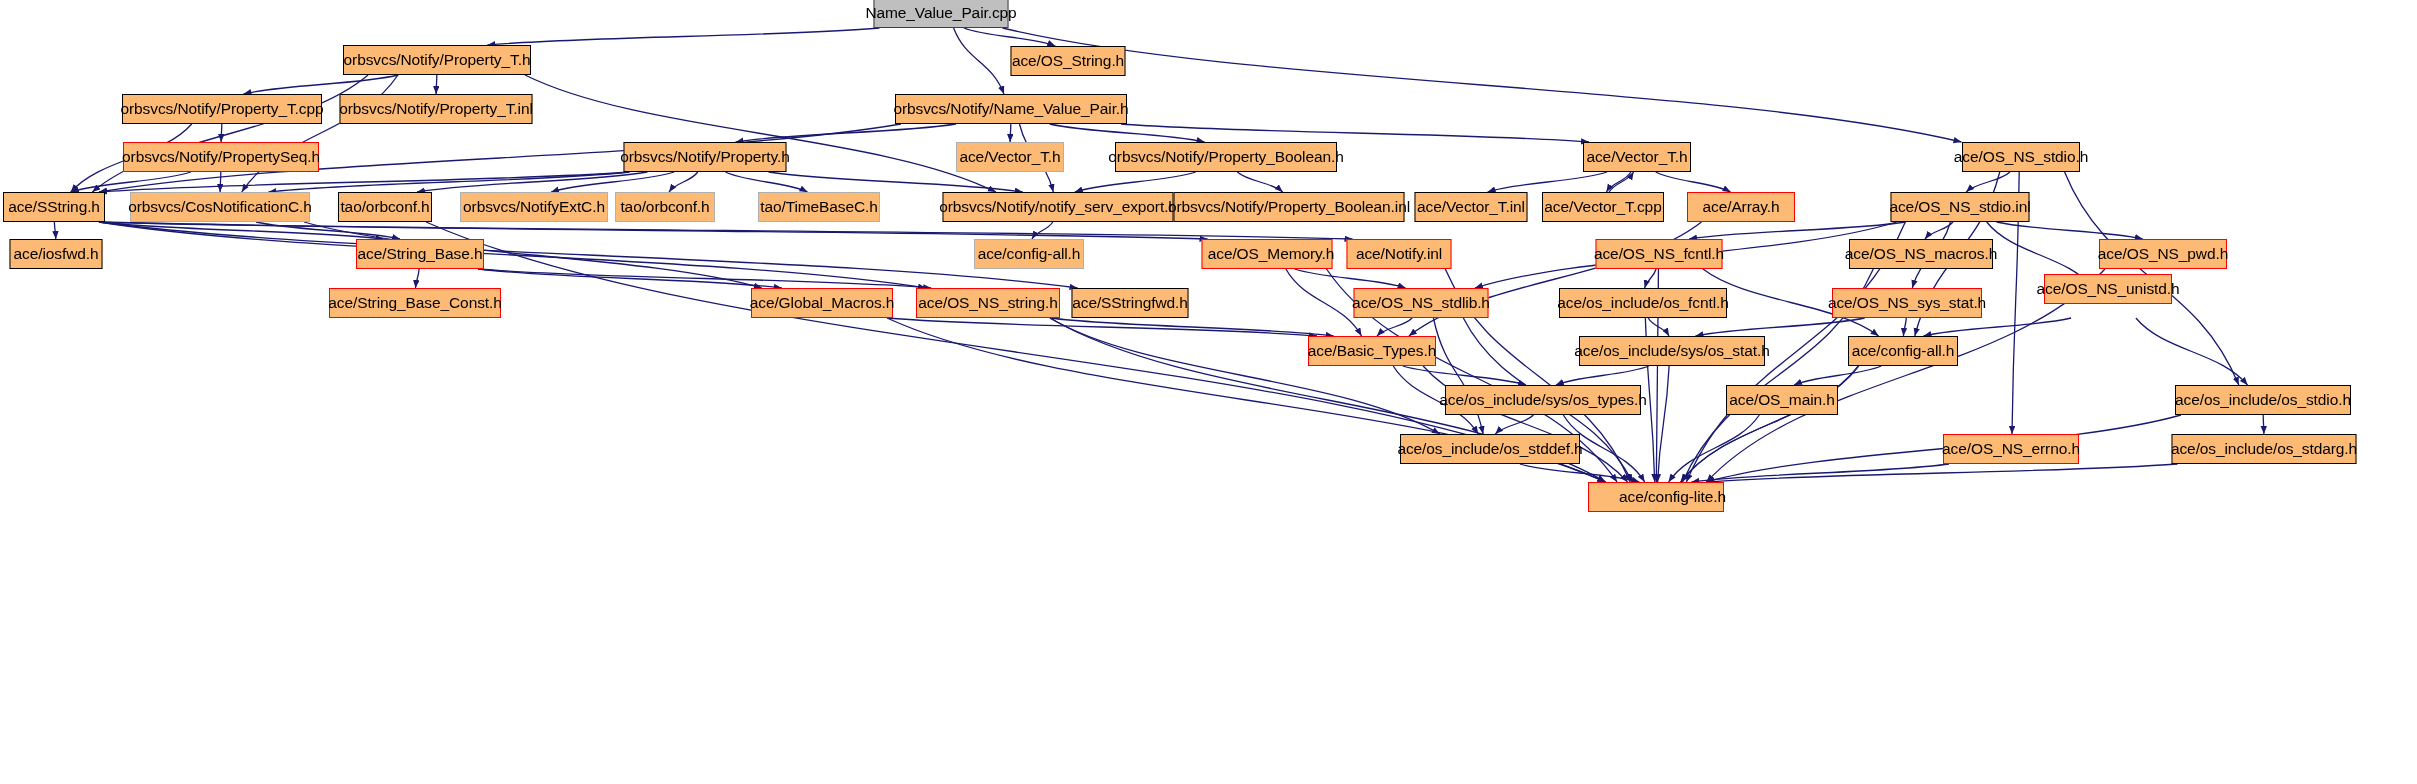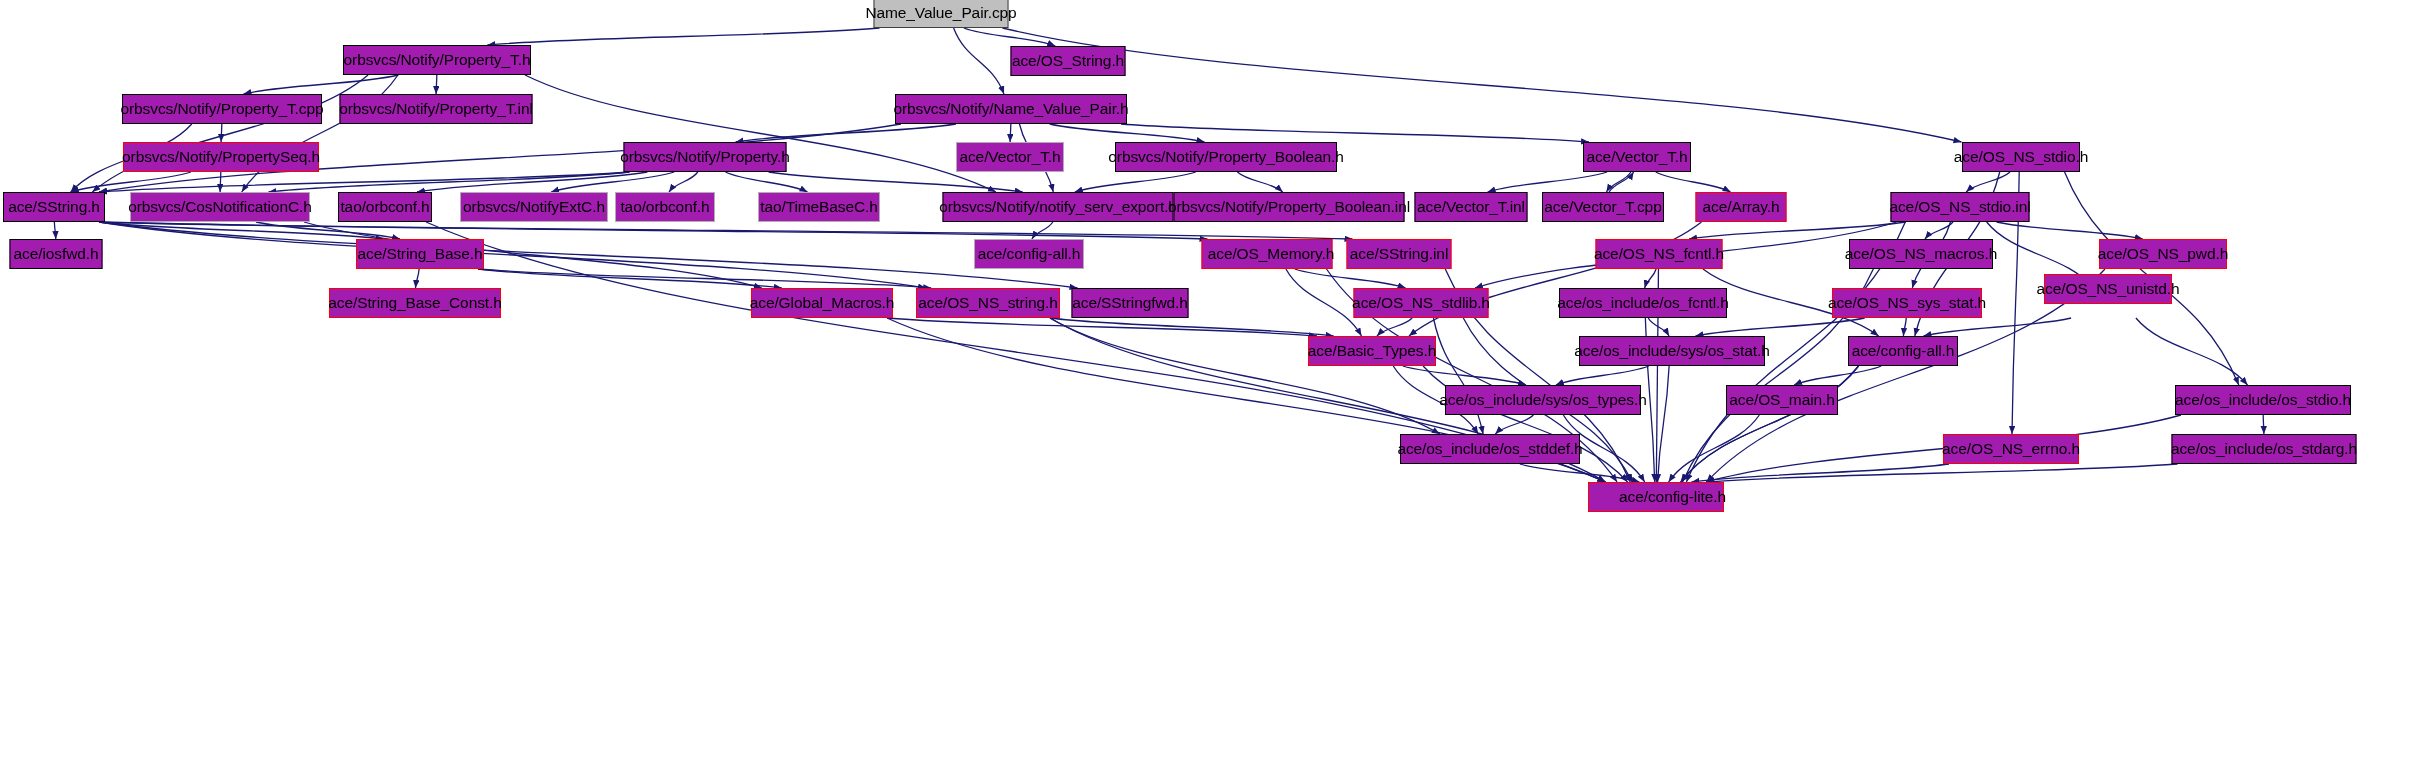--- a/index.html
+++ b/index.html
@@ -28,21 +28,21 @@
     box-sizing: border-box;
     display: flex;
     align-items: center;
     justify-content: center;
     height: 30px;
     padding: 0 8px;
     white-space: nowrap;
     font-size: 15.5px;
     line-height: 1;
     color: #000000;
-    background: #a21caf;
+    background: #fdba74;
     border: 1px solid #000000;
     transform: translate(-50%, -50%);
     letter-spacing: -0.1px;
   }
   .node.red {
     border-color: #ff0000;
   }
   .node.gray {
     border-color: #b0b0b0;
   }
@@ -220,40 +220,40 @@
       </div>
       <div class="node" style="left: 1289px; top: 207px; width: 231px;">
         <span>orbsvcs/Notify/Property_Boolean.inl</span>
       </div>
       <div class="node" style="left: 1471px; top: 207px; width: 113px;">
         <span>ace/Vector_T.inl</span>
       </div>
       <div class="node" style="left: 1603px; top: 207px; width: 122px;">
         <span>ace/Vector_T.cpp</span>
       </div>
-      <div class="node red" style="left: 1741px; top: 207px; width: 91px;">
+      <div class="node red" style="left: 1741px; top: 207px; width: 108px;">
         <span>ace/Array.h</span>
       </div>
       <div class="node" style="left: 1960px; top: 207px; width: 139px;">
         <span>ace/OS_NS_stdio.inl</span>
       </div>
       <div class="node" style="left: 56px; top: 254px; width: 93px;">
         <span>ace/iosfwd.h</span>
       </div>
       <div class="node red" style="left: 420px; top: 254px; width: 128px;">
         <span>ace/String_Base.h</span>
       </div>
       <div class="node gray" style="left: 1029px; top: 254px; width: 110px;">
         <span>ace/config-all.h</span>
       </div>
       <div class="node red" style="left: 1267px; top: 254px; width: 131px; padding-left: 16px;">
         <span>ace/OS_Memory.h</span>
       </div>
       <div class="node red" style="left: 1399px; top: 254px; width: 105px;">
-        <span>ace/SString.inl</span>
+        <span>ace/Notify.inl</span>
       </div>
       <div class="node red" style="left: 1659px; top: 254px; width: 127px;">
         <span>ace/OS_NS_fcntl.h</span>
       </div>
       <div class="node" style="left: 1921px; top: 254px; width: 144px;">
         <span>ace/OS_NS_macros.h</span>
       </div>
       <div class="node red" style="left: 2163px; top: 254px; width: 128px;">
         <span>ace/OS_NS_pwd.h</span>
       </div>

